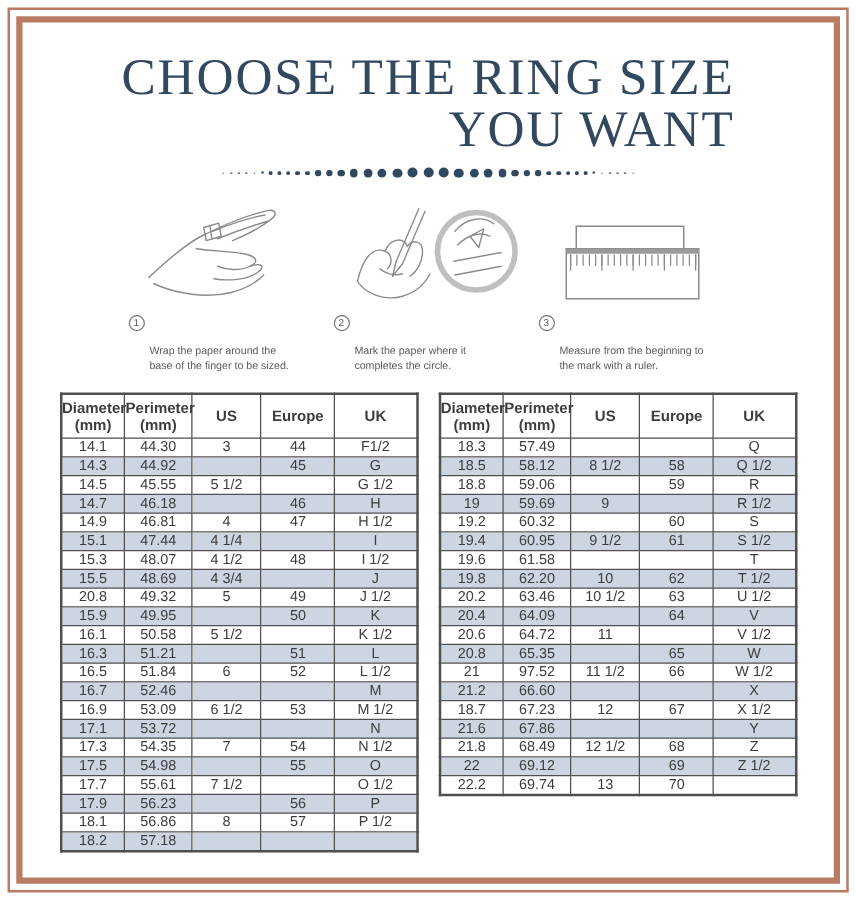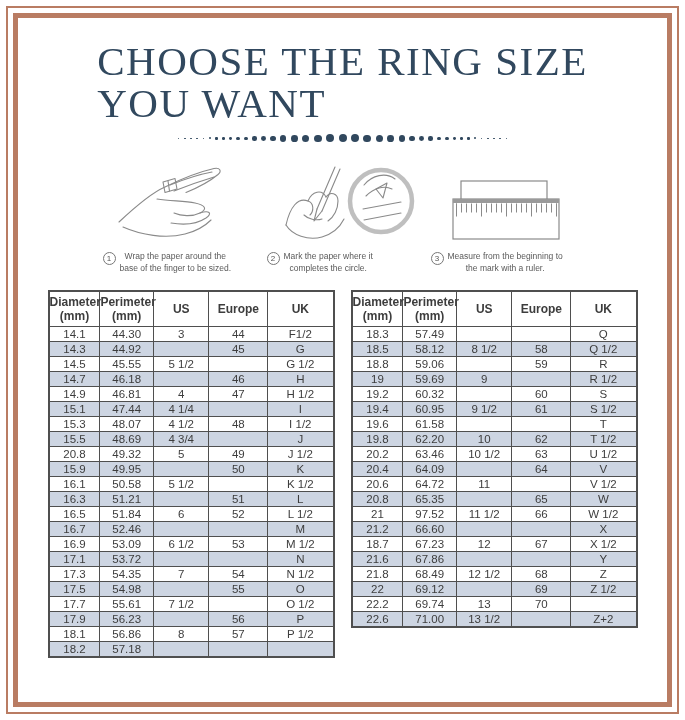--- a/index.html
+++ b/index.html
@@ -5,37 +5,37 @@
   html,body{margin:0;padding:0;}
   body{
     width:685px;height:720px;position:relative;background:#ffffff;
     font-family:"Liberation Sans", sans-serif;overflow:hidden;
   }
   .frame-outer{position:absolute;inset:6px;border:2px solid #b97c63;pointer-events:none;}
   .frame-inner{position:absolute;inset:13px;border:5px solid #b97c63;pointer-events:none;}
   .content{position:absolute;inset:18px;display:flex;flex-direction:column;align-items:center;}
 
   .page-title{
-    margin-top:22px;text-align:left;color:#31485e;
+    margin-top:22px;text-align:right;color:#31485e;
     font-family:"Liberation Serif", serif;font-size:41px;line-height:1.03;
     letter-spacing:1.5px;font-weight:400;
   }
   .dots{margin-top:9px;height:10px;display:flex;align-items:center;justify-content:center;gap:4.5px;}
   .dots .dot{background:#31485e;border-radius:50%;flex:0 0 auto;}
 
   .steps{margin-top:20px;width:480px;display:flex;justify-content:space-between;}
   .step{display:flex;flex-direction:column;align-items:center;width:152px;}
   .figure{height:84px;display:flex;align-items:flex-end;justify-content:center;}
   .figure svg{display:block;}
   .caption-row{display:flex;gap:4px;margin-top:4px;align-self:flex-start;}
   .num-circle{
     flex:0 0 auto;width:11px;height:11px;border:1px solid #777;border-radius:50%;
     font-size:8px;color:#555;display:flex;align-items:center;justify-content:center;margin-top:1px;
   }
-  .caption{font-size:8.5px;color:#5a5a5a;line-height:1.35;white-space:pre-line;text-align:center;}
+  .caption{font-size:8.5px;color:#5a5a5a;line-height:1.35;white-space:pre-line;text-align:left;margin-top:24px;}
 
   .tables{margin-top:16px;display:flex;gap:16px;justify-content:center;}
   table.ring-table{
     border-collapse:collapse;table-layout:fixed;width:287px;
     border:2px solid #4f4f4f;font-size:11.5px;color:#3d3d3d;
   }
   table.ring-table th{
     border:1px solid #4f4f4f;height:34px;padding:0;text-align:center;vertical-align:middle;
     font-weight:700;font-size:12px;line-height:1.2;white-space:pre-line;background:#fff;
   }
@@ -493,25 +493,18 @@
               <td>69</td>
               <td>Z 1/2</td>
             </tr>
             <tr>
               <td>22.2</td>
               <td>69.74</td>
               <td>13</td>
               <td>70</td>
               <td></td>
             </tr>
-            <tr>
-              <td>22.6</td>
-              <td>71.00</td>
-              <td>13 1/2</td>
-              <td></td>
-              <td>Z+2</td>
-            </tr>
           </tbody>
         </table>
       </div>
   </div>
 
 </div>
 
 </body></html>

